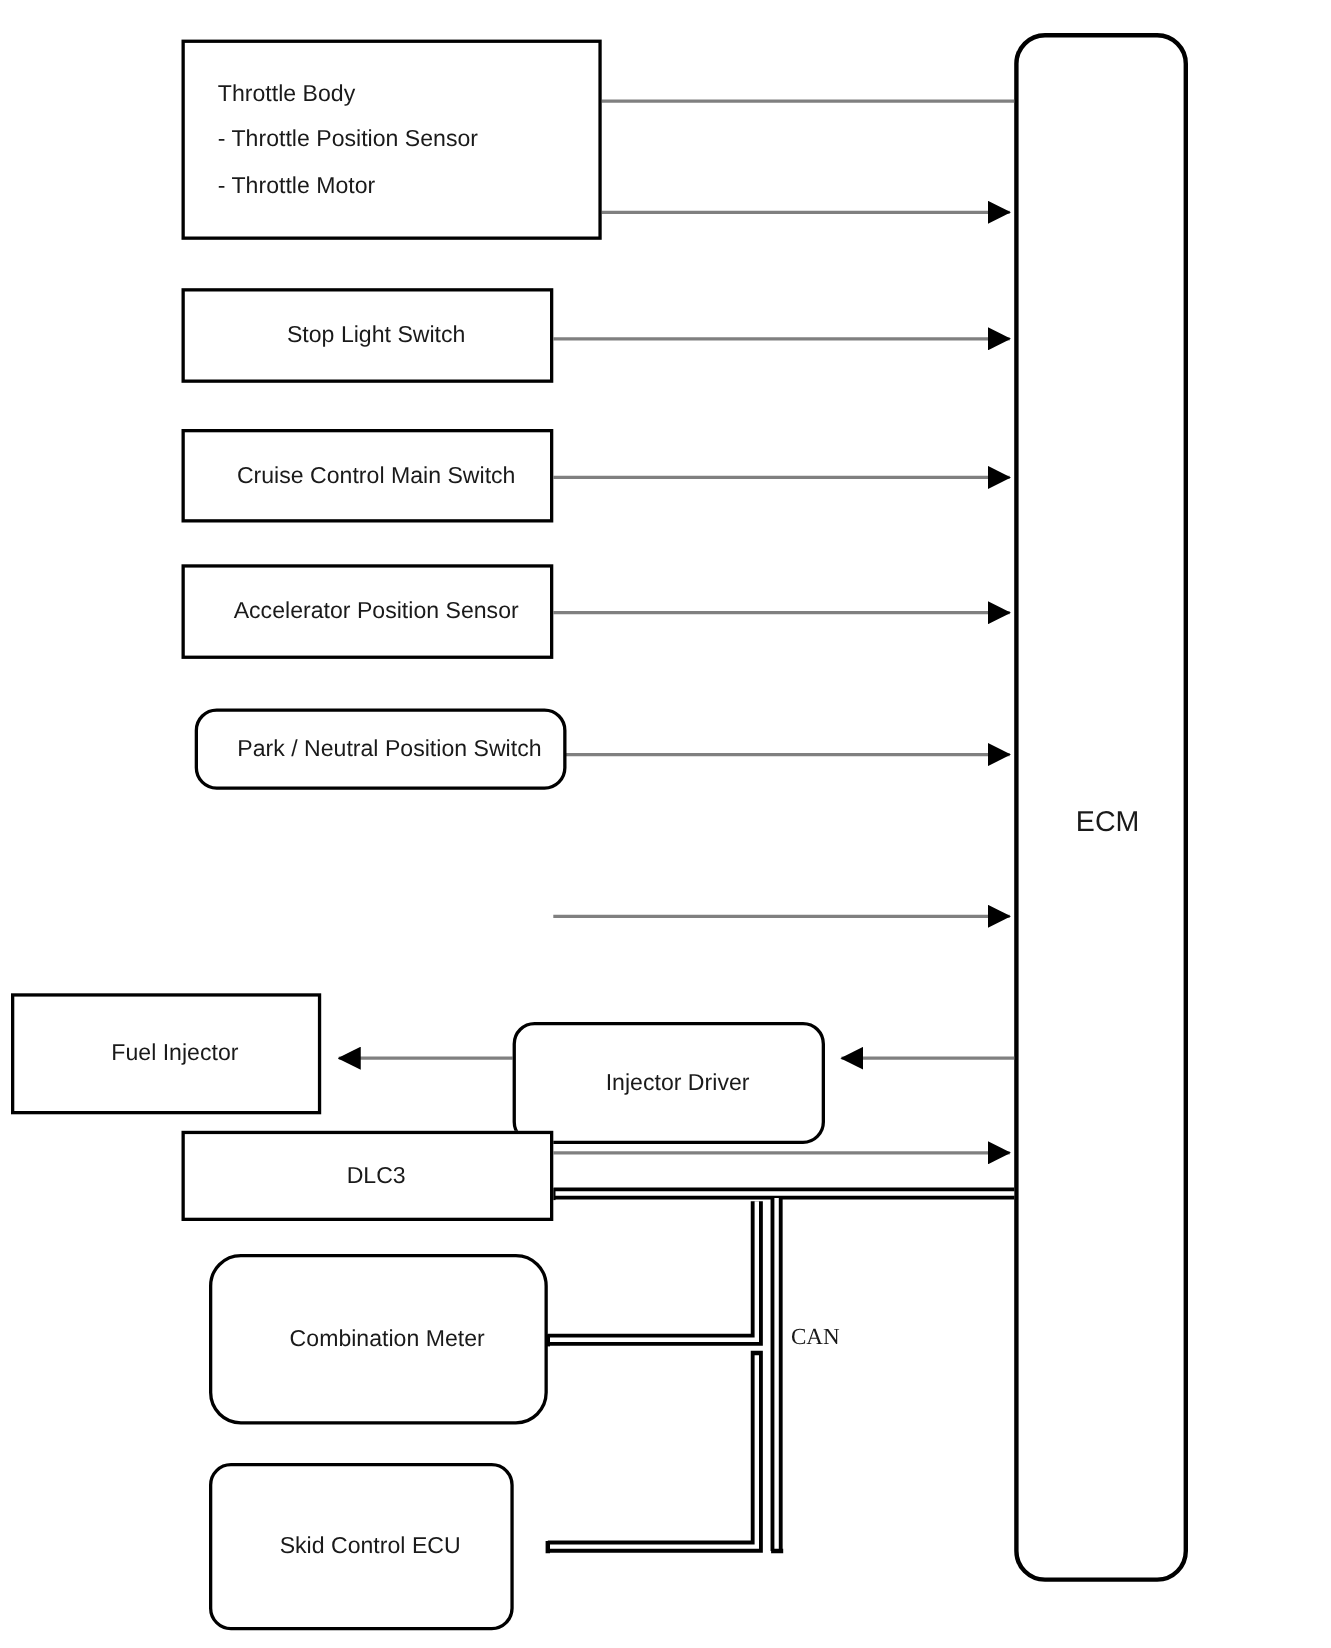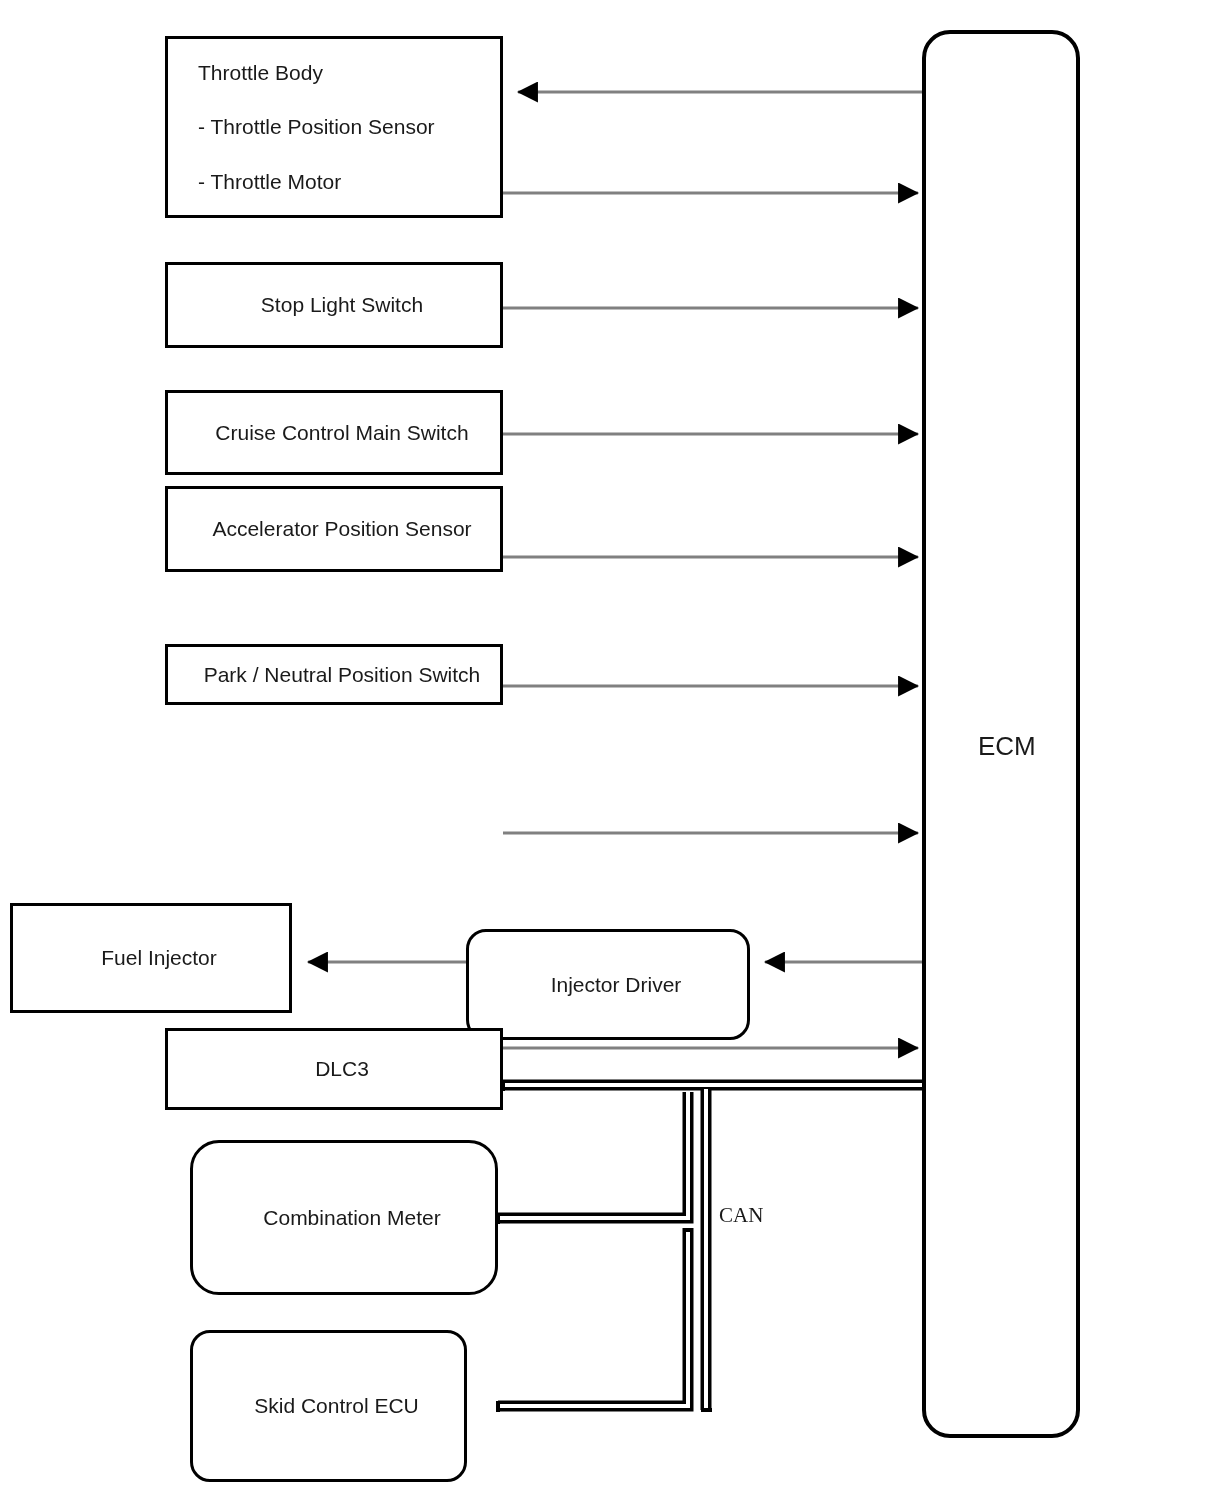--- a/index.html
+++ b/index.html
@@ -124,39 +124,39 @@
       <path d="M 498 1406 L 688 1406 L 688 1232" fill="none" stroke="#ffffff" stroke-width="4"></path>
 
       <line x1="503" y1="1080" x2="503" y2="1091" stroke="#000000" stroke-width="4"></line>
       <line x1="498" y1="1213" x2="498" y2="1224" stroke="#000000" stroke-width="4"></line>
       <line x1="498" y1="1401" x2="498" y2="1412" stroke="#000000" stroke-width="4"></line>
       <line x1="701" y1="1410" x2="712" y2="1410" stroke="#000000" stroke-width="4"></line>
     </g>
 
   </svg>
 
-  <div class="node-box leftlist" style="left:165px; top:36px; width:338px; height:182px;gap:13px;">
+  <div class="node-box leftlist" style="left:165px; top:36px; width:382px; height:182px;">
     <span class="node-label">Throttle Body</span>
     <span class="node-label sub">- Throttle Position Sensor</span>
     <span class="node-label sub">- Throttle Motor</span>
   </div>
 
   <div class="node-box centered" style="left:165px; top:262px; width:338px; height:86px;">
     <span class="node-label">Stop Light Switch</span>
   </div>
 
   <div class="node-box centered" style="left:165px; top:390px; width:338px; height:85px;">
     <span class="node-label">Cruise Control Main Switch</span>
   </div>
 
-  <div class="node-box centered" style="left:165px; top:486px; width:338px; height:86px;">
+  <div class="node-box centered" style="left:165px; top:513px; width:338px; height:86px;">
     <span class="node-label">Accelerator Position Sensor</span>
   </div>
 
-  <div class="node-box centered" style="left:165px; top:644px; width:338px; height:61px;">
+  <div class="node-box centered" style="left:177px; top:644px; width:338px; height:74px;border-radius:20px;">
     <span class="node-label">Park / Neutral Position Switch</span>
   </div>
 
 
   <div class="node-box centered" style="left:10px; top:903px; width:282px; height:110px;">
     <span class="node-label">Fuel Injector</span>
   </div>
 
   <div class="node-box centered rounded" style="left:466px; top:901px; width:284px; height:111px;margin-top:28px;">
     <span class="node-label">Injector Driver</span>

